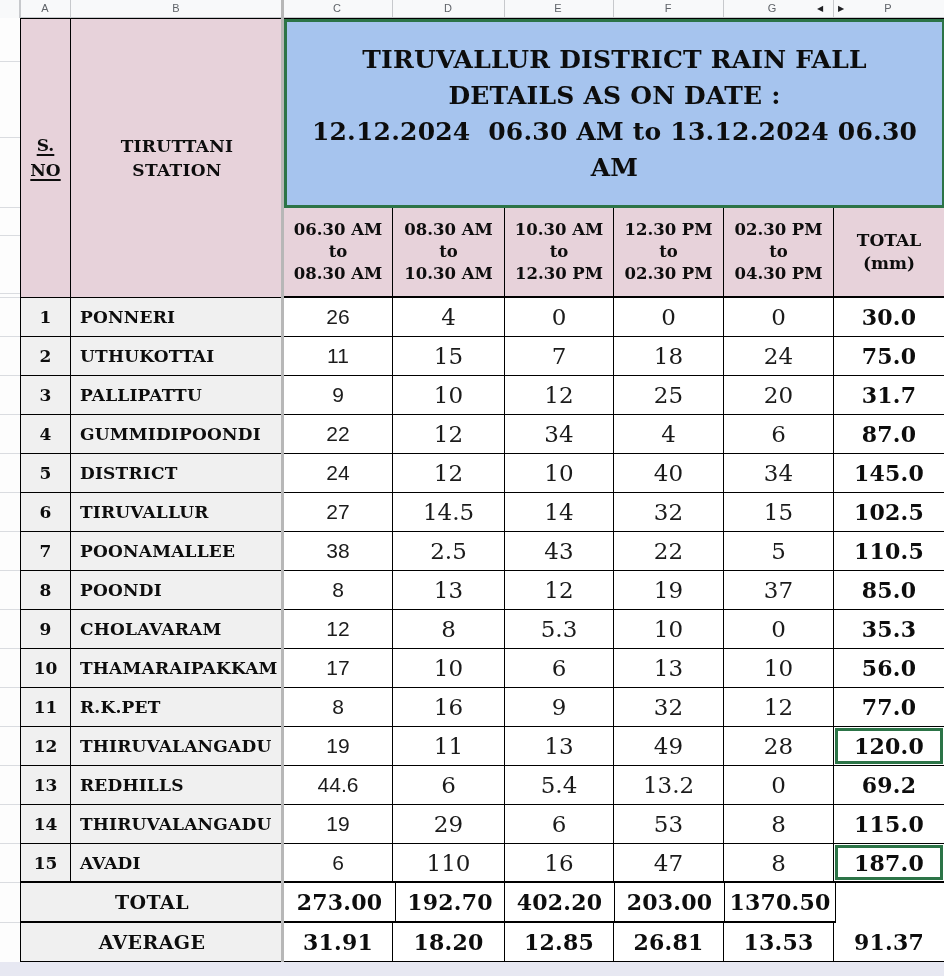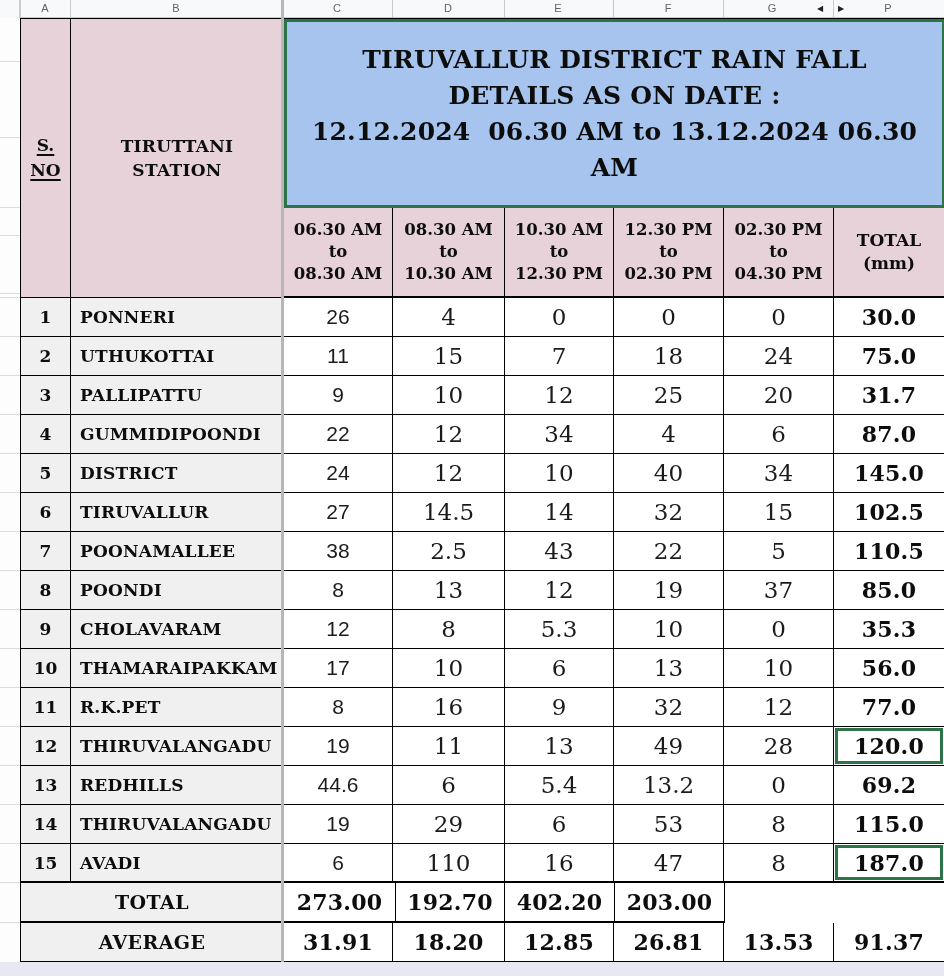--- a/index.html
+++ b/index.html
@@ -325,20 +325,21 @@
     <div class="cell pcell w-p sel">187.0</div>
   </div>
       </div>
 
     <div class="srow">
       <div class="cell slabel">TOTAL</div>
       <div class="cell sval w-d">273.00</div>
       <div class="cell sval w-e">192.70</div>
       <div class="cell sval w-f">402.20</div>
       <div class="cell sval w-g">203.00</div>
+      <div class="cell sval w-p">1370.50</div>
     </div>
     <div class="srow">
       <div class="cell slabel">AVERAGE</div>
       <div class="cell sval w-c">31.91</div>
       <div class="cell sval w-d">18.20</div>
       <div class="cell sval w-e">12.85</div>
       <div class="cell sval w-f">26.81</div>
       <div class="cell sval w-g">13.53</div>
       <div class="cell sval w-p">91.37</div>
     </div>

